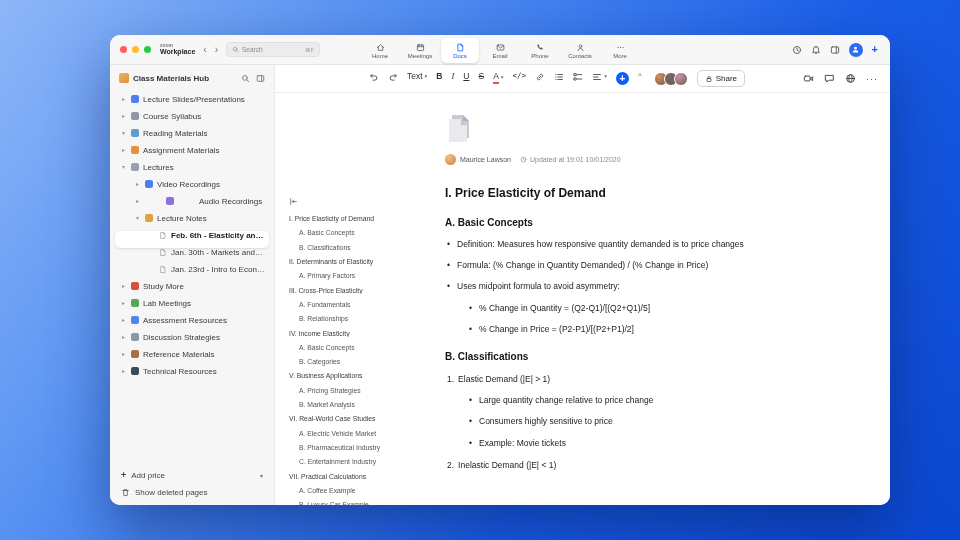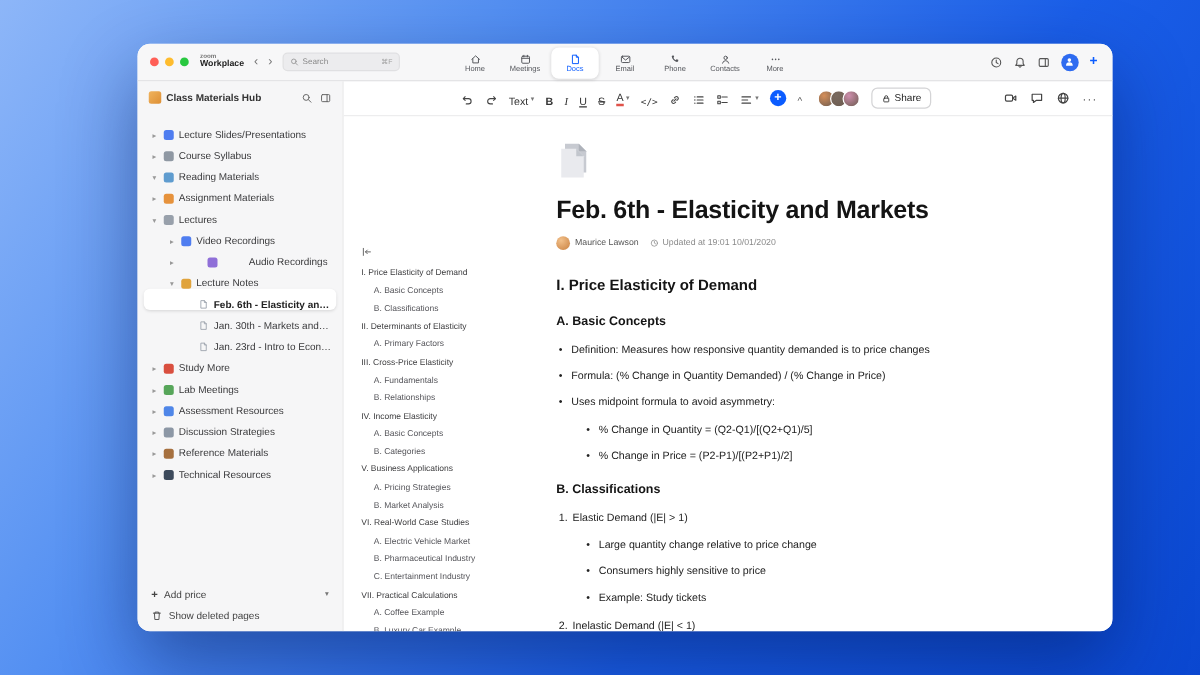--- a/index.html
+++ b/index.html
@@ -32,35 +32,35 @@
 .plus-blue{color:#0b5cff;font-size:11px;font-weight:700;line-height:1}
 
 .bodyrow{flex:1;display:flex;min-height:0}
 .sidebar{width:165px;flex:0 0 165px;background:#f6f6f7;border-right:1px solid #e9e9ea;display:flex;flex-direction:column;padding-bottom:8px}
 .sb-head{height:26px;display:flex;align-items:center;gap:4px;padding:0 9px}
 .nb{width:10px;height:10px;border-radius:2px;background:linear-gradient(135deg,#f0b35e,#dd8f34);flex:0 0 10px}
 .sb-title{font-size:8px;font-weight:700;color:#333;white-space:nowrap}
 .sb-head .right{margin-left:auto;display:flex;gap:6px}
 .sb-head .right .icn{width:9px;height:9px;color:#666}
 .sb-list{flex:1;overflow:hidden;padding:4px 5px 0}
-.sb-item{height:17px;display:flex;align-items:flex-end;gap:4px;border-radius:5px;padding-right:4px;color:#3a3a3c;font-size:8px;white-space:nowrap}
+.sb-item{height:17px;display:flex;align-items:flex-start;gap:4px;border-radius:5px;padding-right:4px;color:#3a3a3c;font-size:8px;white-space:nowrap}
 .sb-item .chev{width:7px;flex:0 0 7px;font-size:6px;color:#999;text-align:center}
 .sb-item .sq{width:8px;height:8px;border-radius:2px;flex:0 0 8px}
 .sb-item .icn.page{width:8px;height:9px;color:#9aa1ab}
 .sb-item .lbl{overflow:hidden;text-overflow:ellipsis}
 .sb-item.selected{background:#fff;box-shadow:0 1px 2.5px rgba(0,0,0,.12);font-weight:600;color:#222}
 .sb-foot{padding:4px 11px 0;display:flex;flex-direction:column;gap:8px;font-size:8px;color:#444}
 .sb-foot .row{display:flex;align-items:center;gap:5px}
 .sb-foot .plus{font-weight:700;font-size:9px}
 .sb-foot .chev{margin-left:auto;color:#777;font-size:6px}
 .sb-foot .icn{width:9px;height:9px;color:#555}
 
 .main{flex:1;display:flex;flex-direction:column;min-width:0;background:#fff}
 .toolbar{flex:0 0 28px;height:28px;border-bottom:1px solid #ededee;display:flex;align-items:center;padding:0 12px;color:#333}
-.tb-group{display:flex;align-items:flex-end;gap:9px;margin-left:82px}
+.tb-group{display:flex;align-items:flex-start;gap:9px;margin-left:82px}
 .tb-item{display:flex;align-items:center;gap:2px;font-size:8.5px;color:#333;line-height:1}
 .tb-item .icn{width:10px;height:10px;color:#444}
 .tb-item .caret{font-size:5.5px;color:#777}
 .tb-bold{font-weight:700}
 .tb-italic{font-style:italic;font-family:"Liberation Serif",serif}
 .tb-underline{text-decoration:underline}
 .tb-strike{text-decoration:line-through}
 .tb-mono{font-family:"DejaVu Sans Mono",monospace;font-size:7.5px}
 .tb-colorA .lbl{border-bottom:2px solid #e0524a;padding-bottom:1px}
 .tb-insert{width:13px;height:13px;border-radius:50%;background:#0b5cff;color:#fff;display:flex;align-items:center;justify-content:center;font-size:10px;font-weight:700}
@@ -524,21 +524,20 @@
           </div>
           <div class="content">
             <div class="docicon">
               <svg viewBox="0 0 30 32">
                 <path fill="#c7cad1" d="M7 2 h11 l6 6 v17 H7 z"></path>
                 <path fill="#aeb2ba" d="M18 2 v6 h6 z"></path>
                 <path fill="#e9eaee" d="M4 6 h12 l6 6 v17 H4 z"></path>
                 <path fill="#c2c6cd" d="M16 6 v6 h6 z"></path>
               </svg>
             </div>
-            <div class="doc-title">Feb. 6th - Elasticity and Markets</div>
             <div class="meta">
               <span class="mav"></span>
               <span>Maurice Lawson</span>
               <span class="upd">
                 <span class="icn">
                     <svg viewBox="0 0 16 16" fill="none" stroke="currentColor" stroke-width="1.4" stroke-linecap="round" stroke-linejoin="round">
                       <circle cx="8" cy="8" r="5.7"></circle>
                       <path d="M8 4.8V8l2.3 1.4"></path>
                     </svg>
                   </span>
@@ -553,21 +552,21 @@
                 <div class="bullet">Uses midpoint formula to avoid asymmetry:</div>
                 <div class="bullet l1">% Change in Quantity = (Q2-Q1)/[(Q2+Q1)/5]</div>
                 <div class="bullet l1">% Change in Price = (P2-P1)/[(P2+P1)/2]</div>
                 <div class="h3">B. Classifications</div>
                 <div class="numitem">
                   <span>1.</span>
                   <span>Elastic Demand (|E| &gt; 1)</span>
                 </div>
                 <div class="bullet l1">Large quantity change relative to price change</div>
                 <div class="bullet l1">Consumers highly sensitive to price</div>
-                <div class="bullet l1">Example: Study tickets</div>
+                <div class="bullet l1">Example: Movie tickets</div>
                 <div class="numitem">
                   <span>2.</span>
                   <span>Inelastic Demand (|E| &lt; 1)</span>
                 </div>
               </div>
           </div>
         </div>
       </div>
     </div>
 

